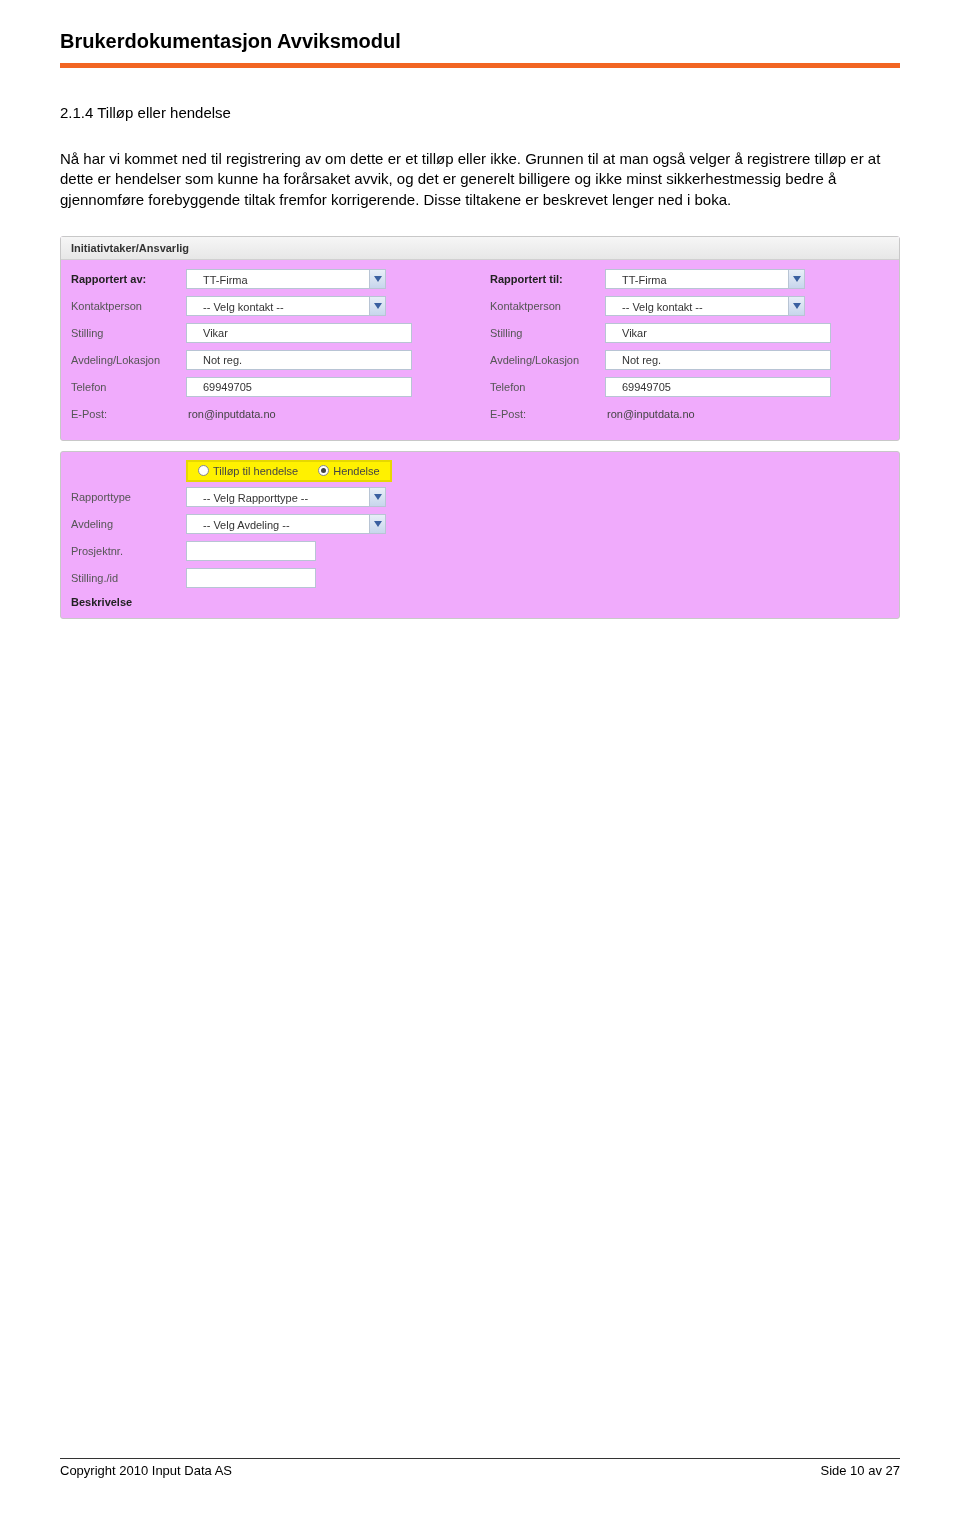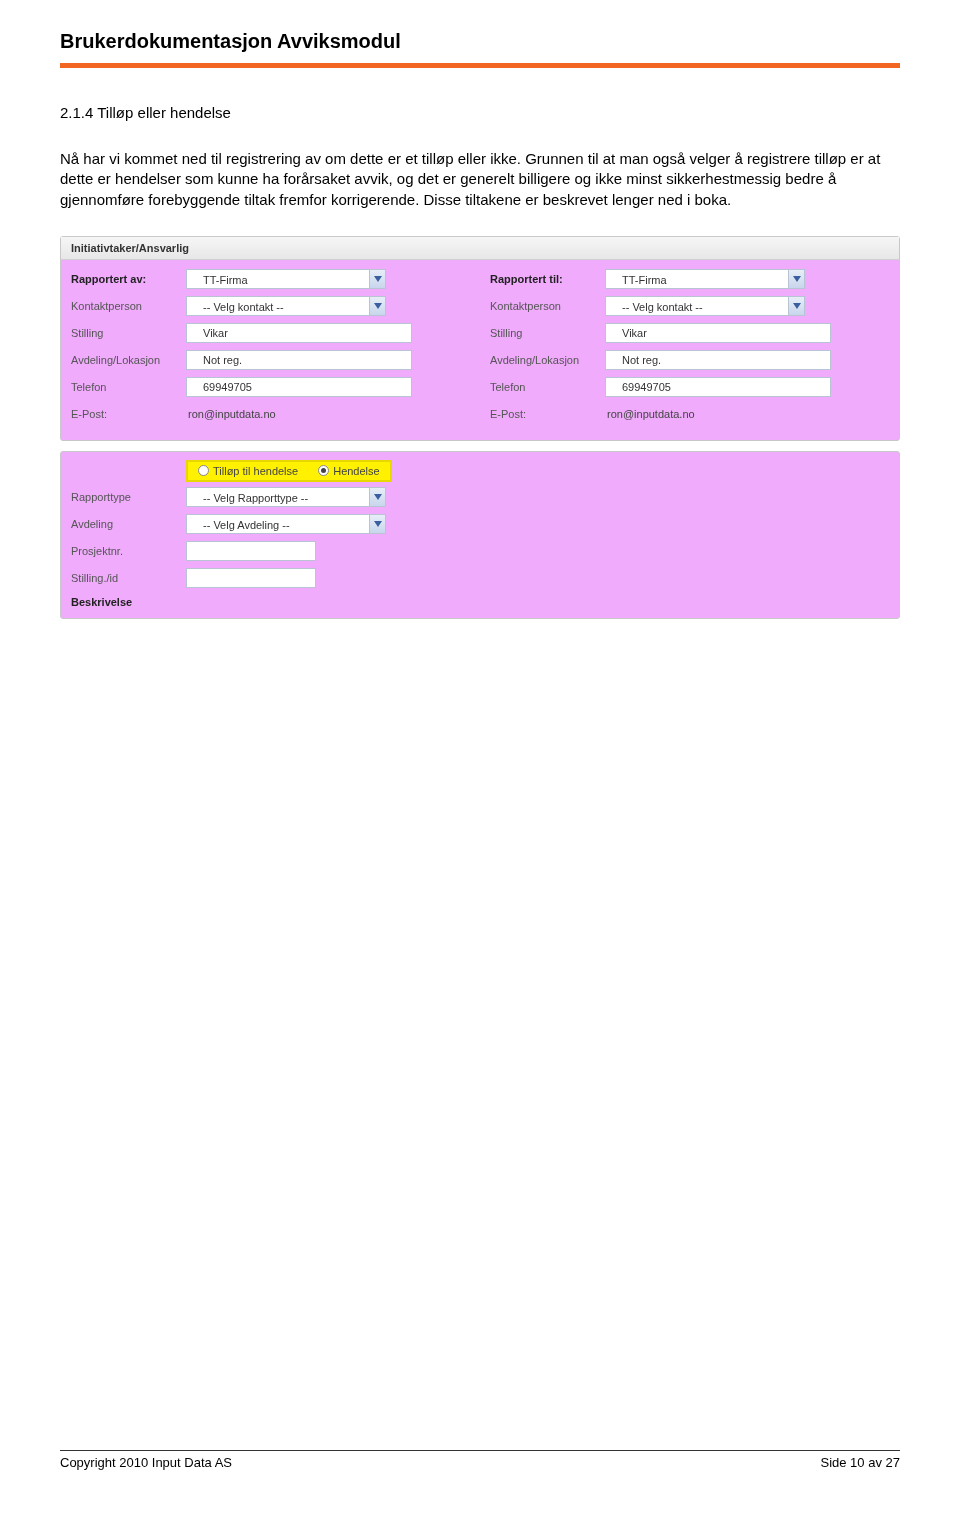--- a/index.html
+++ b/index.html
@@ -126,21 +126,21 @@
     background: #fff; position: relative;
   }
   .radio-circle.checked::after {
     content: ""; position: absolute; top: 2px; left: 2px; width: 5px; height: 5px;
     border-radius: 50%; background: #444;
   }
   .row-indent { padding-left: 115px; margin-bottom: 4px; }
   .besk-label { font-weight: bold; color: #222; font-size: 11px; padding-top: 2px; }
   .footer {
     position: absolute;
-    bottom: 44px;
+    bottom: 36px;
     left: 60px;
     right: 60px;
     border-top: 1px solid #333;
     padding-top: 4px;
     font-size: 13px;
     display: flex;
     justify-content: space-between;
   }
 </style>
 </head>

